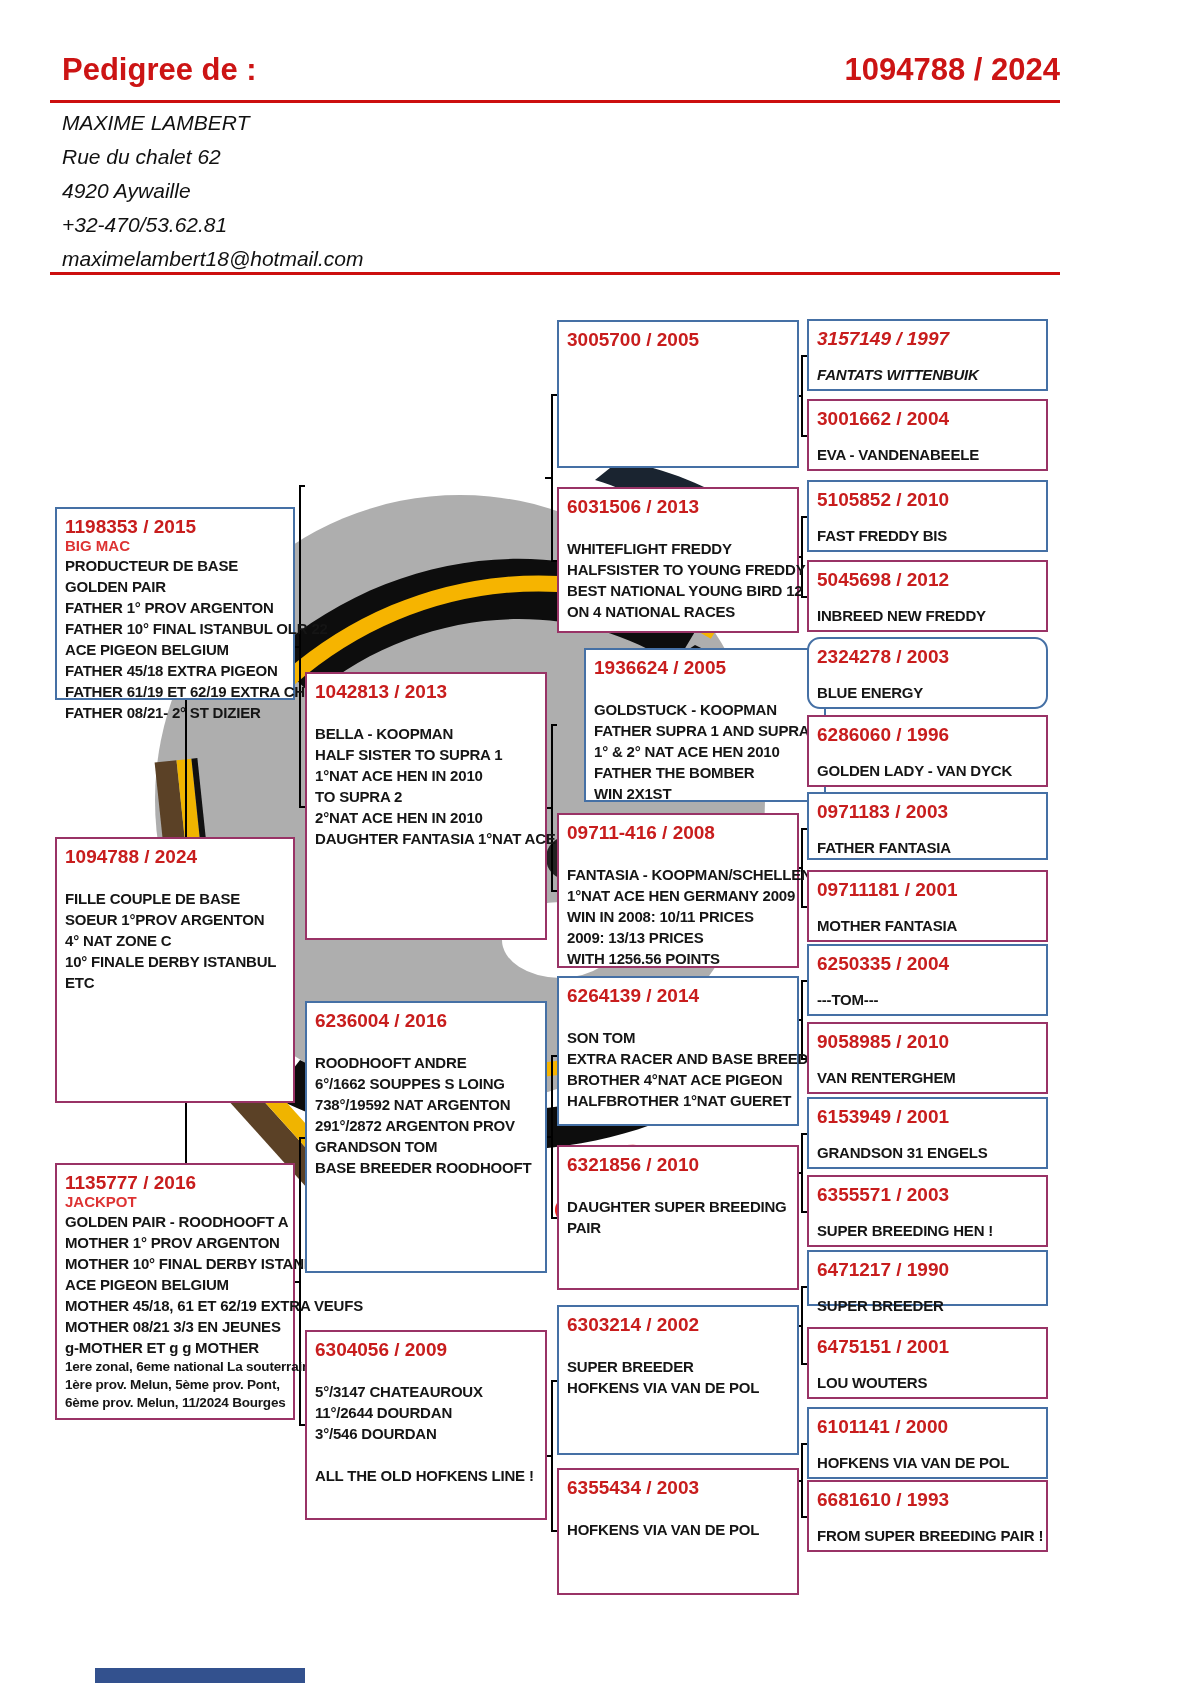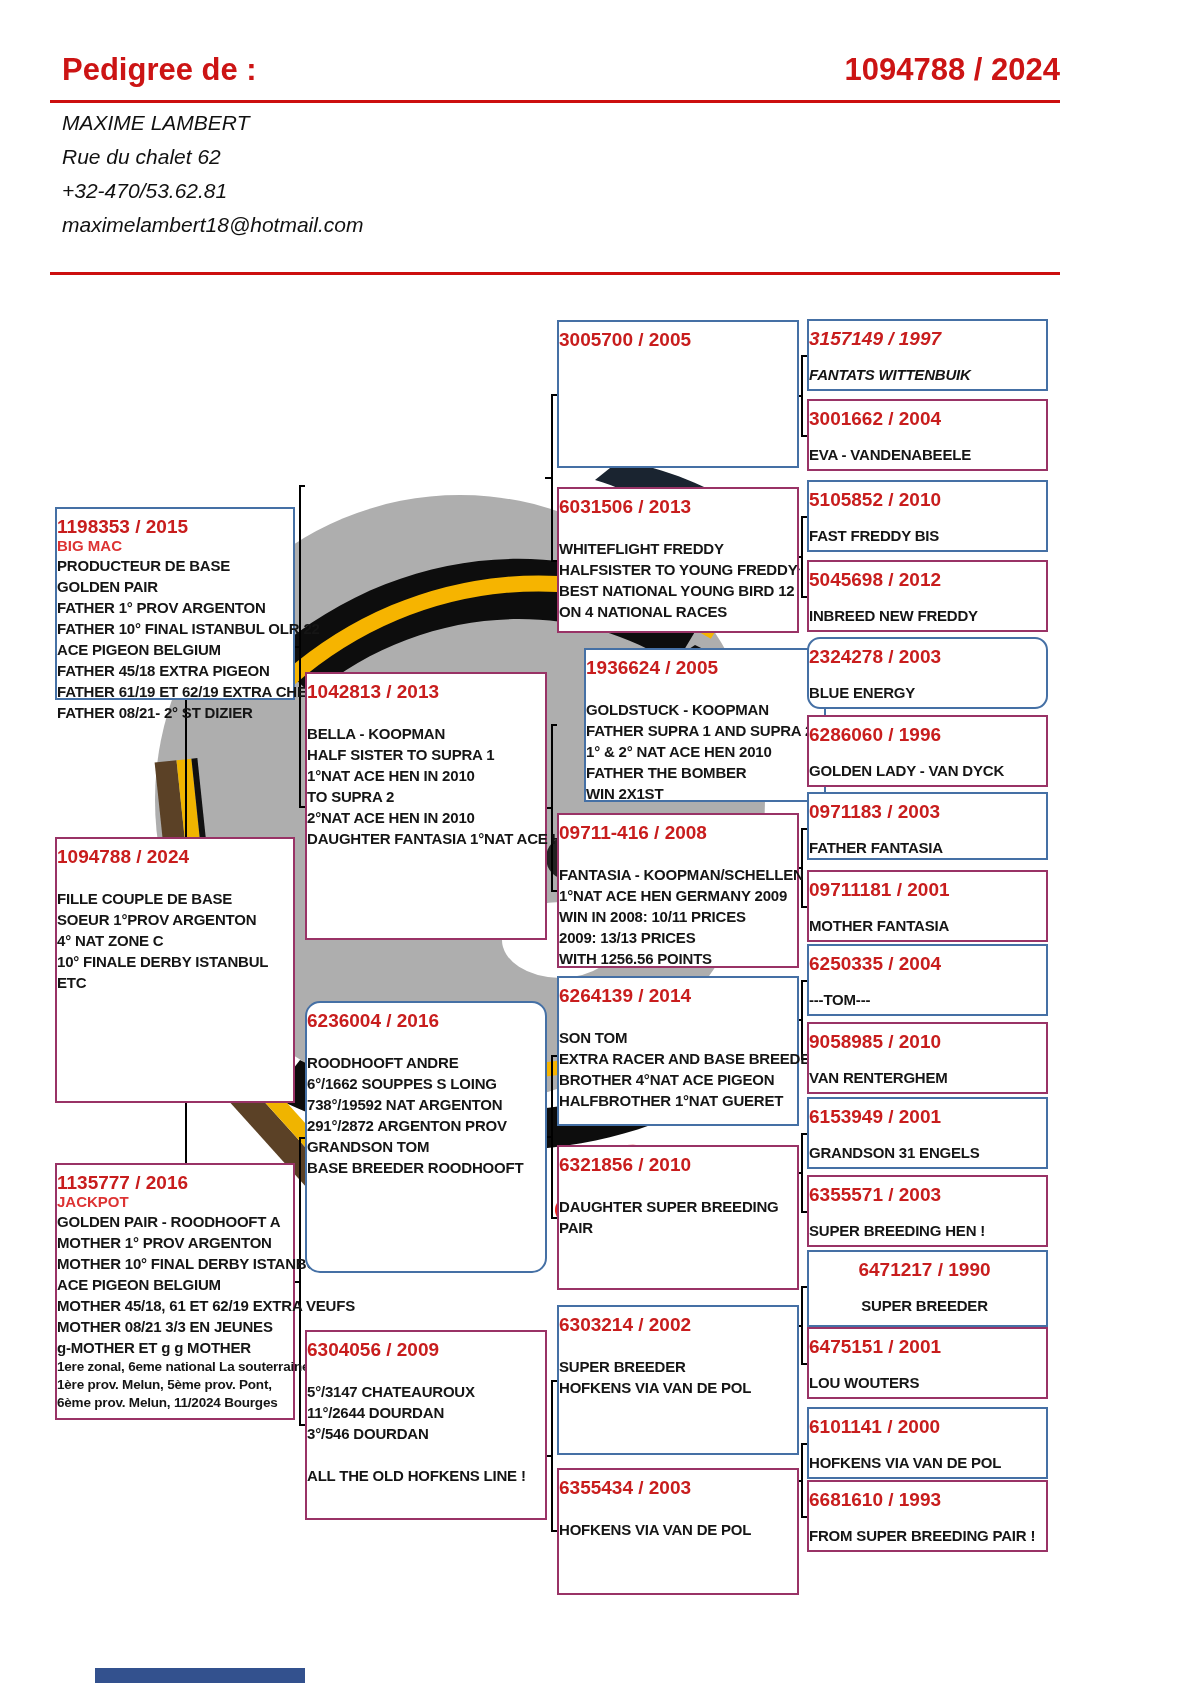--- a/index.html
+++ b/index.html
@@ -4,21 +4,21 @@
 <style>
   html,body{margin:0;padding:0;background:#ffffff;}
   #page{position:relative;width:1190px;height:1683px;background:#ffffff;overflow:hidden;
         font-family:"Liberation Sans","DejaVu Sans",sans-serif;}
   
   .hdr-title{position:absolute;left:62px;top:52px;font-size:31px;font-weight:bold;color:#cc1414;}
   .hdr-ring{position:absolute;right:130px;top:52px;font-size:31px;font-weight:bold;color:#cc1414;}
   .rule{position:absolute;left:50px;width:1010px;height:3px;background:#cc0f0f;}
   .owner{position:absolute;left:62px;top:106px;font-size:21px;font-style:italic;color:#111;line-height:34px;}
   
-  .box{position:absolute;background:#ffffff;padding:7px 6px 0 0;box-sizing:border-box;}
+  .box{position:absolute;background:#ffffff;padding:7px 6px 0 8px;box-sizing:border-box;}
   .box.cock{border:2px solid #4570a5;}
   .box.hen{border:2px solid #993366;}
   .box-id{font-size:19px;font-weight:bold;color:#c81d1d;line-height:21px;white-space:nowrap;}
   .box-alias{font-size:15px;font-weight:bold;color:#d33;line-height:18px;white-space:nowrap;}
   .box-lines .line{font-size:15px;font-weight:bold;color:#151515;line-height:21px;white-space:nowrap;letter-spacing:-0.2px;}
   .box-lines.small-extra .line.small{font-size:13.5px;line-height:18px;}
   .gp .box-lines{margin-top:15px;}
   
   .z1{z-index:2}.z2{z-index:3}.z3{z-index:4}.z4{z-index:5}
   .seg{position:absolute;background:#000;z-index:1;}
@@ -29,20 +29,21 @@
 <body>
 
 <div id="page">
 
   <div class="hdr-title">Pedigree de :</div>
   <div class="hdr-ring">1094788 / 2024</div>
   <div class="rule" style="top:100px;"></div>
   <div class="owner">
     <div>MAXIME LAMBERT</div>
     <div>Rue du chalet 62</div>
+    <div>4920 Aywaille</div>
     <div>+32-470/53.62.81</div>
     <div>maximelambert18@hotmail.com</div>
   </div>
   <div class="rule" style="top:272px;"></div>
 
   <svg id="mascot" width="690" height="870" viewBox="0 0 690 870">
     <circle cx="320" cy="380" r="305" fill="#aeaeae"></circle>
     <path d="M480,40 C560,55 640,100 660,150 L580,170 C560,120 510,75 455,60 Z" fill="#1a2430"></path>
     <path d="M130,235 C260,120 440,110 565,195 L535,245 C430,175 280,185 172,275 Z" fill="#0d0d0d"></path>
     <path d="M150,258 C280,145 455,138 575,212" stroke="#f6b400" stroke-width="16" fill="none"></path>
@@ -113,21 +114,21 @@
     <div class="box-lines">
         <div class="line">&nbsp;</div>
         <div class="line">BELLA - KOOPMAN</div>
         <div class="line">HALF SISTER TO SUPRA 1</div>
         <div class="line">1°NAT ACE HEN IN 2010</div>
         <div class="line">TO SUPRA 2</div>
         <div class="line">2°NAT ACE HEN IN 2010</div>
         <div class="line">DAUGHTER FANTASIA 1°NAT ACE HEN</div>
       </div>
   </div>
-  <div class="box cock z2" style="left:305px;top:1001px;width:242px;height:272px;border-radius:15px;">
+  <div class="box cock z2" style="left:305px;top:1001px;width:242px;height:272px;">
     <div class="box-id">6236004 / 2016</div>
     <div class="box-lines">
         <div class="line">&nbsp;</div>
         <div class="line">ROODHOOFT ANDRE</div>
         <div class="line">6°/1662 SOUPPES S LOING</div>
         <div class="line">738°/19592 NAT ARGENTON</div>
         <div class="line">291°/2872 ARGENTON PROV</div>
         <div class="line">GRANDSON TOM</div>
         <div class="line">BASE BREEDER ROODHOOFT</div>
       </div>
@@ -279,21 +280,21 @@
         <div class="box-lines">
           <div class="line">GRANDSON 31 ENGELS</div>
         </div>
       </div>
       <div class="box gp hen z4" style="left: 807px; top: 1175px; width: 241px; height: 72px;">
         <div class="box-id">6355571 / 2003</div>
         <div class="box-lines">
           <div class="line">SUPER BREEDING HEN !</div>
         </div>
       </div>
-      <div class="box gp cock z4" style="left: 807px; top: 1250px; width: 241px; height: 77px; text-align: center;">
+      <div class="box gp cock z4" style="left: 807px; top: 1250px; width: 241px; height: 56px;">
         <div class="box-id">6471217 / 1990</div>
         <div class="box-lines">
           <div class="line">SUPER BREEDER</div>
         </div>
       </div>
       <div class="box gp hen z4" style="left: 807px; top: 1327px; width: 241px; height: 72px;">
         <div class="box-id">6475151 / 2001</div>
         <div class="box-lines">
           <div class="line">LOU WOUTERS</div>
         </div>

